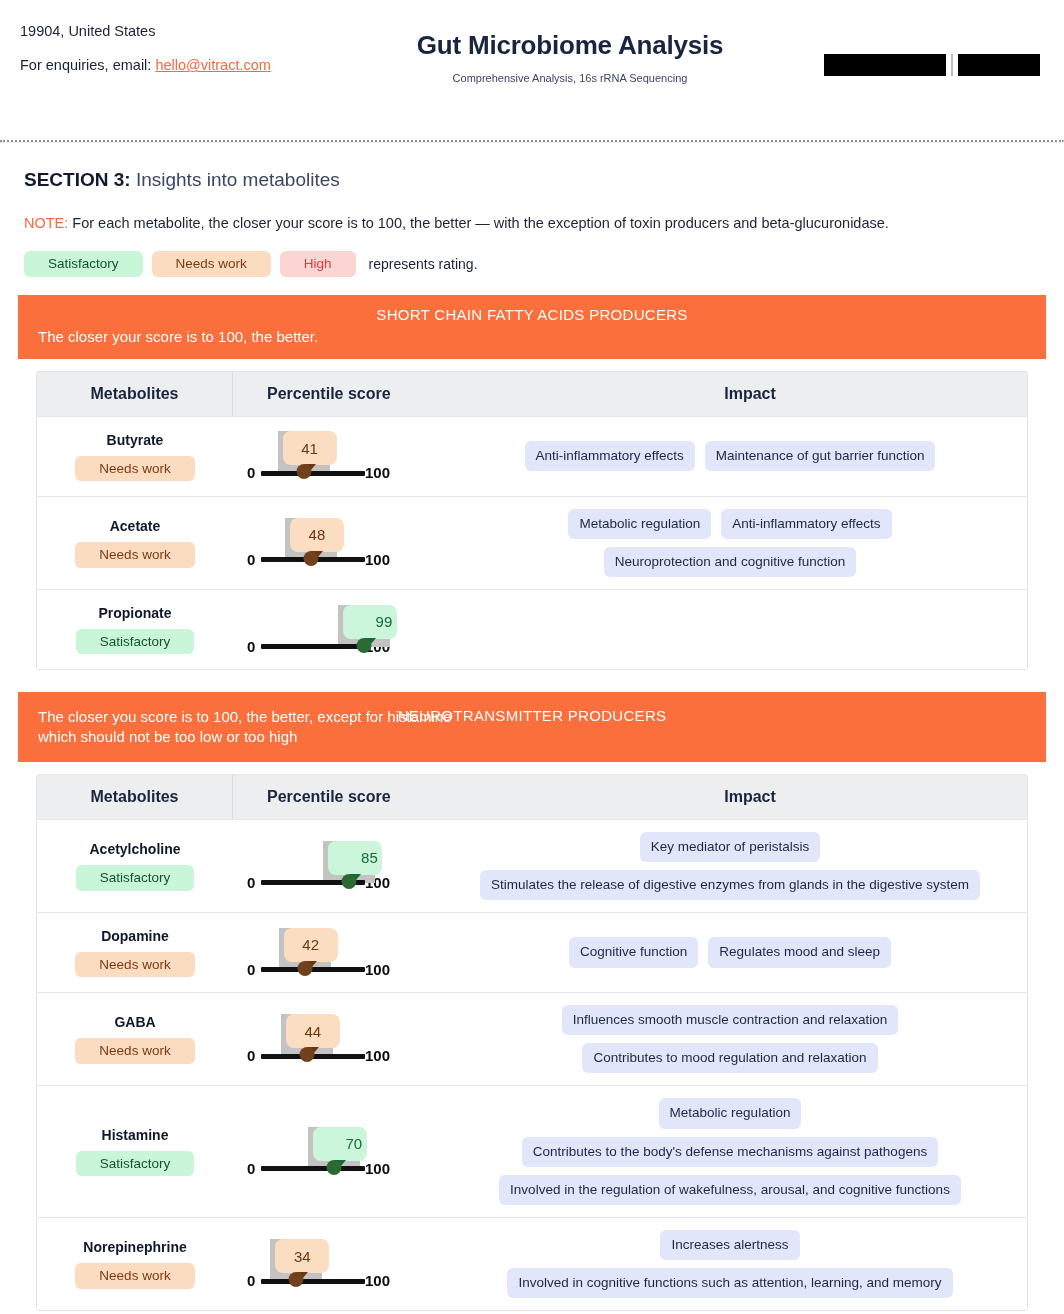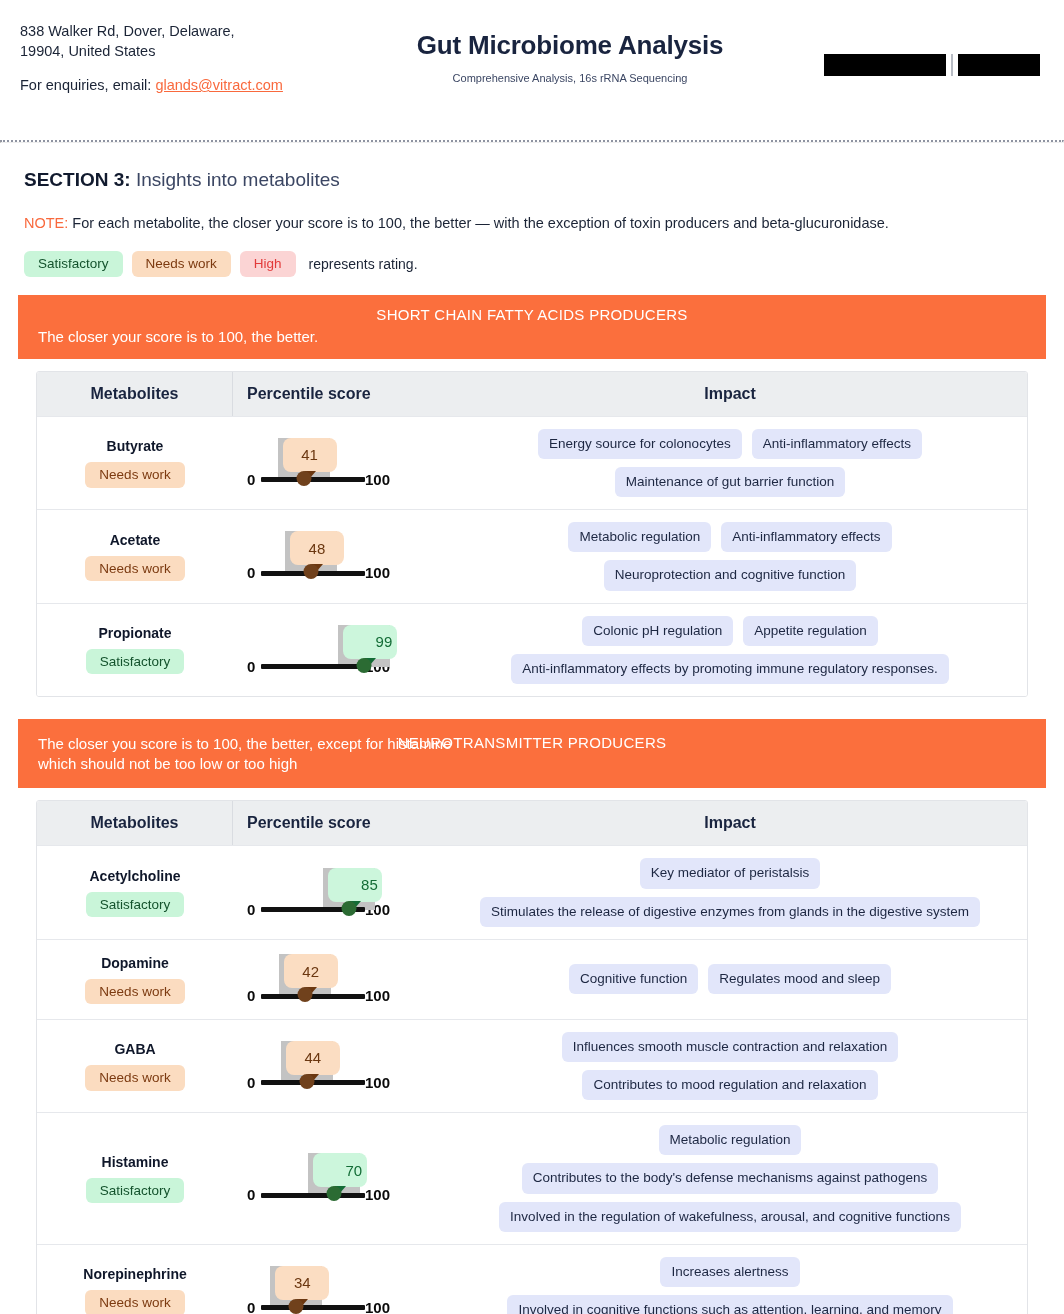--- a/index.html
+++ b/index.html
@@ -100,21 +100,21 @@
     display: flex;
     align-items: center;
     gap: 9px;
     font-size: 14px;
   }
   .legend-caption { color: #1b2436; margin-left: 4px; font-size: 14px; }
 
   .badge {
     display: inline-block;
     border-radius: 6px;
-    padding: 5px 14px;
+    padding: 5px 24px;
     font-size: 13.5px;
     line-height: 1.15;
     white-space: nowrap;
     text-align: right;
   }
   .badge.satisfactory { background: #c9f5d9; color: #14532d; }
   .badge.needswork   { background: #fbdcc0; color: #7c3a10; }
   .badge.high        { background: #fbd4d4; color: #e23b3b; }
 
   
@@ -151,20 +151,21 @@
     margin: 12px 18px 0 18px;
     border: 1px solid #e2e4e8;
     border-radius: 3px;
     overflow: hidden;
   }
   .thead {
     display: flex;
     background: #eceef0;
     align-items: center;
     height: 44px;
+    gap: 20px;
   }
   .th {
     font-size: 16px;
     font-weight: bold;
     color: #19243f;
     text-align: center;
   }
   .col-met  { width: 196px; flex: 0 0 196px; }
   .col-pct  { width: 200px; flex: 0 0 200px; text-align: left; padding-left: 14px; }
   .col-imp  { flex: 1 1 auto; }
@@ -282,26 +283,25 @@
     line-height: 1.2;
     white-space: nowrap;
   }
 </style>
 </head>
 <body>
 
 <div class="header">
 
   <div class="address">
-    <div>838 Walker Rd, Dover, Delaware,</div>
     <div>19904, United States</div>
   </div>
 
   <div class="enquiries">
-    <span>For enquiries, email: </span><a class="mail-link" href="#">glands@vitract.com</a>
+    <span>For enquiries, email: </span><a class="mail-link" href="#">hello@vitract.com</a>
   </div>
 
   <div class="title-block">
     <div class="doc-title">Gut Microbiome Analysis</div>
     <div class="doc-subtitle">Comprehensive Analysis, 16s rRNA Sequencing</div>
   </div>
 
   <div class="redaction-block">
     <div class="redaction-bar a"></div>
     <div class="redaction-sep"></div>
@@ -352,21 +352,20 @@
               <div class="graybox" style="left: 64.64px;"></div>
               <div class="track"></div>
               <div class="tooltip" style="left: 64.64px;">
                 <span>41</span>
                 <span class="tip-arrow"></span>
               </div>
               <div class="knob" style="left: 64.64px;"></div>
             </div>
           </div>
           <div class="cell-imp">
-            <span class="pill">Energy source for colonocytes</span>
             <span class="pill">Anti-inflammatory effects</span>
             <span class="pill">Maintenance of gut barrier function</span>
           </div>
         </div>
         <div class="trow">
           <div class="cell-met">
             <div class="met-name">Acetate</div>
             <span class="badge needswork">Needs work</span>
           </div>
           <div class="cell-pct">
@@ -398,25 +397,20 @@
               <span class="endcap zero">0</span>
               <span class="endcap hundred">100</span>
               <div class="graybox" style="left: 124.96px;"></div>
               <div class="track"></div>
               <div class="tooltip" style="left: 124.96px;">
                 <span>99</span>
                 <span class="tip-arrow"></span>
               </div>
               <div class="knob" style="left: 124.96px;"></div>
             </div>
-          </div>
-          <div class="cell-imp">
-            <span class="pill">Colonic pH regulation</span>
-            <span class="pill">Appetite regulation</span>
-            <span class="pill">Anti-inflammatory effects by promoting immune regulatory responses.</span>
           </div>
         </div>
       </div>
     </div>
     <div class="group" style="margin-top: 22px;">
       <div class="banner two-line">
         <div class="banner-title">NEUROTRANSMITTER PRODUCERS</div>
         <div class="banner-sub">The closer you score is to 100, the better, except for histamine which should not be too low or too high</div>
       </div>
       <div class="table">

